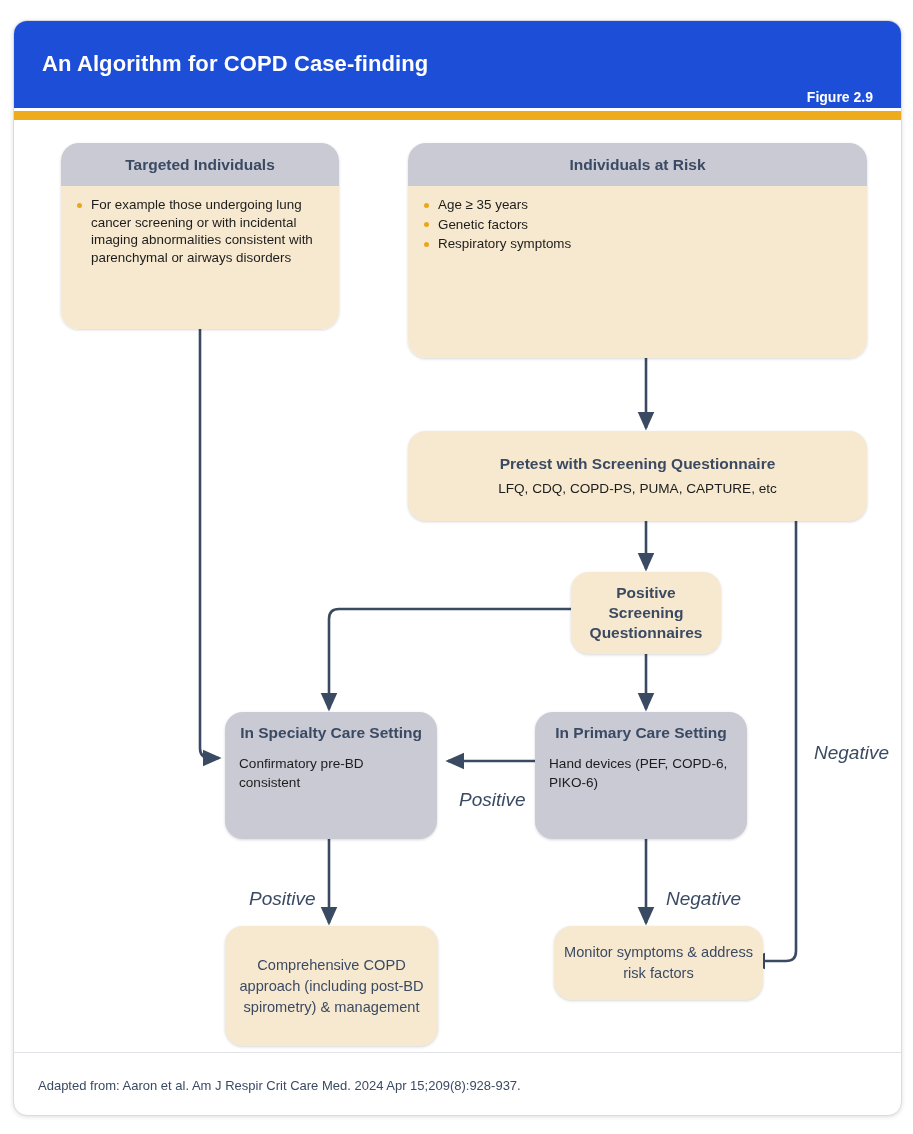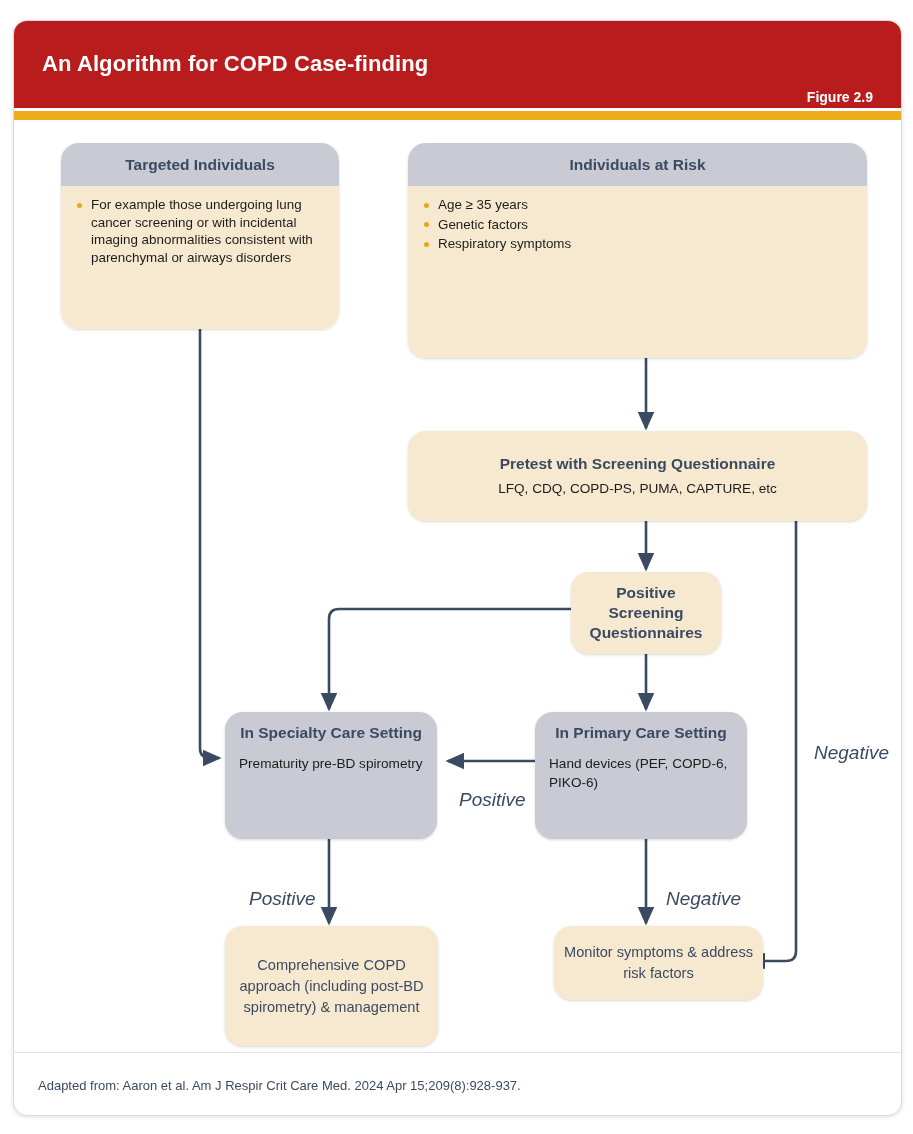--- a/index.html
+++ b/index.html
@@ -19,21 +19,21 @@
     background:#ffffff;
     border:1px solid #d9dbe0;
     border-radius:14px;
     box-shadow:0 1px 4px rgba(0,0,0,0.13);
     overflow:hidden;
   }
 
   
   .hdr{
     position:absolute;left:0;top:0;width:100%;height:87px;
-    background:#b91c1c;
+    background:#1d4ed8;
   }
   .hdr-title{
     position:absolute;left:28px;top:30px;
     font-size:22px;font-weight:bold;color:#ffffff;
     letter-spacing:.1px;
   }
   .hdr-fig{
     position:absolute;right:28px;top:68px;
     font-size:14px;font-weight:bold;color:#ffffff;
   }
@@ -190,21 +190,21 @@
       <div class="b-title">Pretest with Screening Questionnaire</div>
       <div class="b-sub">LFQ, CDQ, COPD-PS, PUMA, CAPTURE, etc</div>
     </div>
 
     <div class="box cream" style="left:557px;top:551px;width:150px;height:82px;padding:0 10px;">
       <div class="b-title">Positive Screening Questionnaires</div>
     </div>
 
     <div class="box gray" style="left:211px;top:691px;width:212px;height:127px;padding:11px 14px 0 14px;">
       <div class="b-title">In Specialty Care Setting</div>
-      <div class="b-left" style="margin-top:11px;">Prematurity pre-BD spirometry</div>
+      <div class="b-left" style="margin-top:11px;">Confirmatory pre-BD consistent</div>
     </div>
 
     <div class="box gray" style="left:521px;top:691px;width:212px;height:127px;padding:11px 14px 0 14px;">
       <div class="b-title">In Primary Care Setting</div>
       <div class="b-left" style="margin-top:11px;">Hand devices (PEF, COPD-6, PIKO-6)</div>
     </div>
 
     <div class="box cream" style="left:211px;top:905px;width:213px;height:120px;padding:0 13px;">
       <div class="b-plain">Comprehensive COPD approach (including post-BD spirometry) &amp; management</div>
     </div>

